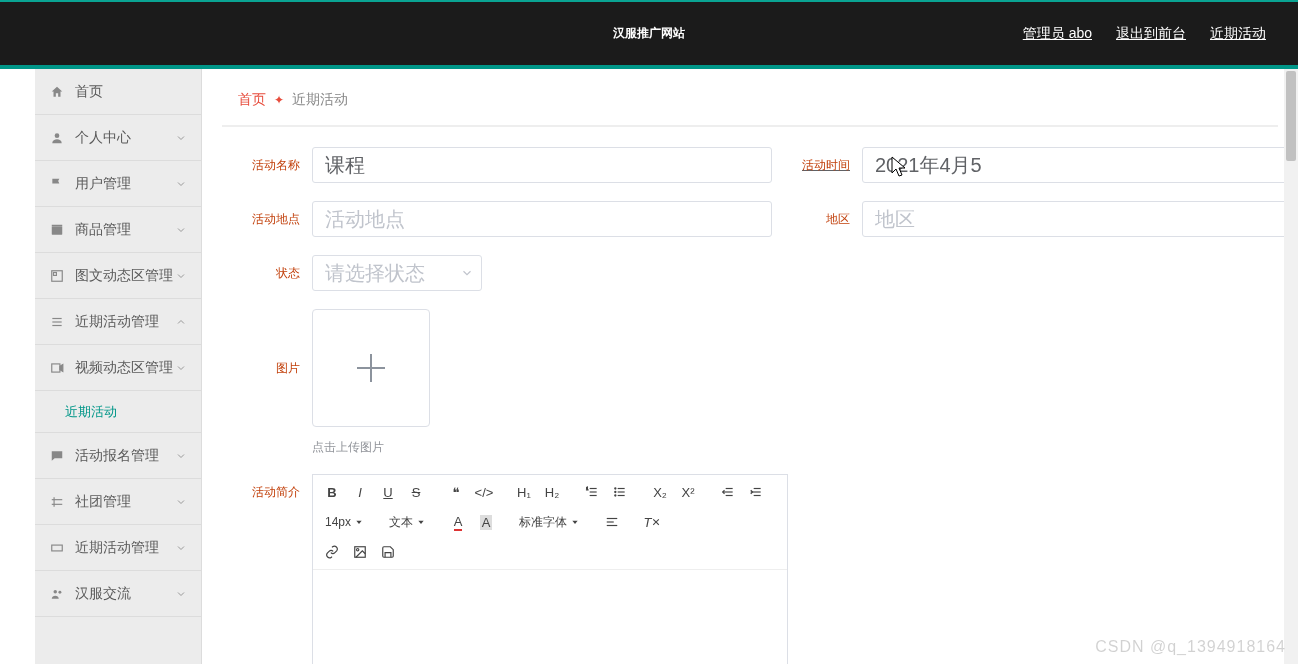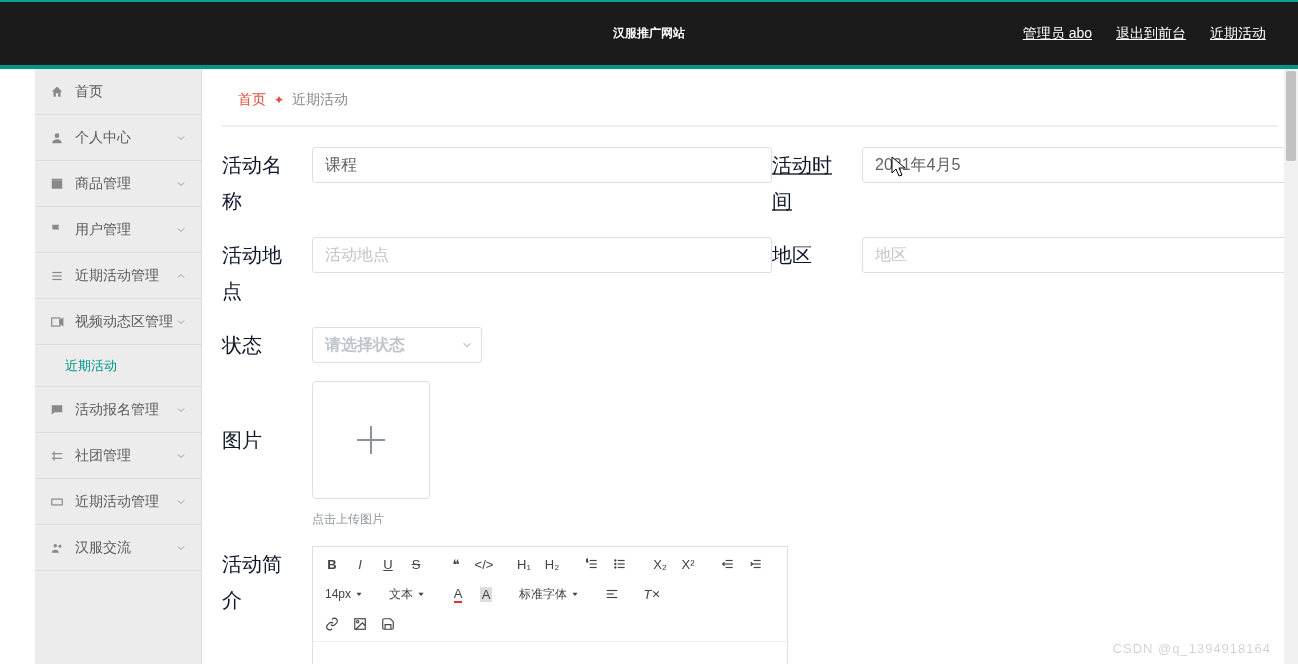--- a/index.html
+++ b/index.html
@@ -17,44 +17,44 @@
 .menu-item .arrow { margin-left: auto; width: 12px; height: 12px; display: inline-flex; }
 .submenu-item { display: flex; align-items: center; height: 42px; padding-left: 30px; color: #009688; font-size: 13px; cursor: pointer; border-bottom: 1px solid #dcdcdc; }
 .main { flex: 1; background: #fff; overflow-y: auto; padding: 16px 20px; position: relative; }
 .breadcrumb { padding: 6px 16px 16px 16px; border-bottom: 2px solid #eee; display: flex; align-items: center; gap: 8px; font-size: 14px; }
 .breadcrumb .home { color: #e74c3c; cursor: pointer; }
 .breadcrumb .sep { color: #e74c3c; font-size: 12px; }
 .breadcrumb .cur { color: #888; }
 .form-area { padding: 20px 0; }
 .form-row { display: flex; margin-bottom: 18px; }
 .form-group { display: flex; align-items: flex-start; }
-.form-label { width: 90px; padding-right: 12px; line-height: 36px; color: #0f172a; font-size: 20px; flex-shrink: 0; }
-.input { height: 36px; border: 1px solid #dcdfe6; border-radius: 3px; padding: 0 12px; font-size: 16px; color: #606266; outline: none; background: #fff; }
+.form-label { width: 90px; text-align: right; padding-right: 12px; line-height: 36px; color: #c2410c; font-size: 12px; flex-shrink: 0; }
+.input { height: 36px; border: 1px solid #dcdfe6; border-radius: 3px; padding: 0 12px; font-size: 20px; color: #606266; outline: none; background: #fff; }
 .input::placeholder { color: #c0c4cc; }
 .input-wide { width: 460px; }
 .input-half { width: 460px; }
 .select { width: 170px; position: relative; display: flex; align-items: center; }
-.select .input { width: 100%; padding-right: 28px; cursor: pointer; font-weight: bold; }
+.select .input { width: 100%; padding-right: 28px; cursor: pointer; }
 .select-arrow { position: absolute; right: 8px; top: 50%; transform: translateY(-50%); width: 14px; height: 14px; color: #c0c4cc; pointer-events: none; }
 .date-input-wrap { position: relative; width: 460px; }
 .date-input-wrap .input { width: 100%; padding-right: 30px; }
 .date-clear { position: absolute; right: 10px; top: 50%; transform: translateY(-50%); width: 14px; height: 14px; color: #c0c4cc; cursor: pointer; border: 1px solid #c0c4cc; border-radius: 50%; display: flex; align-items: center; justify-content: center; font-size: 9px; line-height: 1; }
 .upload-box { width: 118px; height: 118px; border: 1px solid #dcdfe6; border-radius: 4px; display: flex; align-items: center; justify-content: center; cursor: pointer; background: #fff; }
 .upload-plus { width: 28px; height: 28px; position: relative; }
 .upload-plus::before, .upload-plus::after { content: ""; position: absolute; background: #8c939d; }
 .upload-plus::before { left: 50%; top: 0; width: 2px; height: 100%; transform: translateX(-50%); }
 .upload-plus::after { top: 50%; left: 0; height: 2px; width: 100%; transform: translateY(-50%); }
 .upload-hint { margin-top: 12px; font-size: 12px; color: #909399; }
 .editor { width: 476px; border: 1px solid #dcdfe6; background: #fff; }
 .editor-toolbar { border-bottom: 1px solid #eee; padding: 4px 6px; display: flex; flex-wrap: wrap; align-items: center; gap: 2px; }
 .tb-btn { width: 26px; height: 26px; display: inline-flex; align-items: center; justify-content: center; cursor: pointer; color: #444; font-size: 13px; border-radius: 2px; }
 .tb-sel { display: inline-flex; align-items: center; height: 26px; padding: 0 6px; cursor: pointer; color: #444; font-size: 12px; gap: 4px; }
 .tb-sep { width: 10px; }
 .editor-body { height: 130px; padding: 8px; }
-.watermark { position: fixed; right: 27px; bottom: 8px; color: rgba(0,0,0,0.18); font-size: 13px; letter-spacing: 1px; pointer-events: none; font-family: Arial, sans-serif; }
+.watermark { position: fixed; right: 12px; bottom: 8px; color: rgba(0,0,0,0.18); font-size: 16px; letter-spacing: 1px; pointer-events: none; font-family: Arial, sans-serif; }
 .scrollbar-fake { position: absolute; right: 0; top: 0; width: 14px; height: 100%; background: #f1f1f1; }
 .scrollbar-thumb { position: absolute; right: 2px; top: 2px; width: 10px; height: 90px; background: #c1c1c1; border-radius: 2px; }
 .cursor-ptr { position: absolute; pointer-events: none; z-index: 999; }
 svg { display: block; }
 </style>
 </head>
 <body>
 
 <div class="page">
   <div class="header">
@@ -86,38 +86,52 @@
         <span>个人中心</span>
         <span class="arrow">
             <svg width="12" height="12" viewBox="0 0 24 24" fill="none" stroke="#999" stroke-width="2">
               <polyline points="6 9 12 15 18 9"></polyline>
             </svg>
           </span>
       </div>
       <div class="menu-item">
         <span class="icon">
             <svg width="14" height="14" viewBox="0 0 24 24" fill="#888">
+              <path d="M4 3v18M4 3h12l-2 4 2 4H4"></path>
+            </svg>
+          </span>
+        <span>用户管理</span>
+        <span class="arrow">
+            <svg width="12" height="12" viewBox="0 0 24 24" fill="none" stroke="#999" stroke-width="2">
+              <polyline points="6 9 12 15 18 9"></polyline>
+            </svg>
+          </span>
+      </div>
+      <div class="menu-item">
+        <span class="icon">
+            <svg width="14" height="14" viewBox="0 0 24 24" fill="#888">
               <rect x="3" y="6" width="18" height="14" rx="1"></rect>
               <rect x="3" y="3" width="18" height="3"></rect>
             </svg>
           </span>
         <span>商品管理</span>
         <span class="arrow">
             <svg width="12" height="12" viewBox="0 0 24 24" fill="none" stroke="#999" stroke-width="2">
               <polyline points="6 9 12 15 18 9"></polyline>
             </svg>
           </span>
       </div>
       <div class="menu-item">
         <span class="icon">
-            <svg width="14" height="14" viewBox="0 0 24 24" fill="#888">
-              <path d="M4 3v18M4 3h12l-2 4 2 4H4"></path>
-            </svg>
-          </span>
-        <span>用户管理</span>
+            <svg width="14" height="14" viewBox="0 0 24 24" fill="none" stroke="#888" stroke-width="2">
+              <rect x="3" y="3" width="18" height="18"></rect>
+              <rect x="6" y="6" width="5" height="5"></rect>
+            </svg>
+          </span>
+        <span>图文动态区管理</span>
         <span class="arrow">
             <svg width="12" height="12" viewBox="0 0 24 24" fill="none" stroke="#999" stroke-width="2">
               <polyline points="6 9 12 15 18 9"></polyline>
             </svg>
           </span>
       </div>
       <div class="menu-item">
         <span class="icon">
             <svg width="14" height="14" viewBox="0 0 24 24" fill="none" stroke="#888" stroke-width="2">
               <line x1="4" y1="6" x2="20" y2="6"></line>

